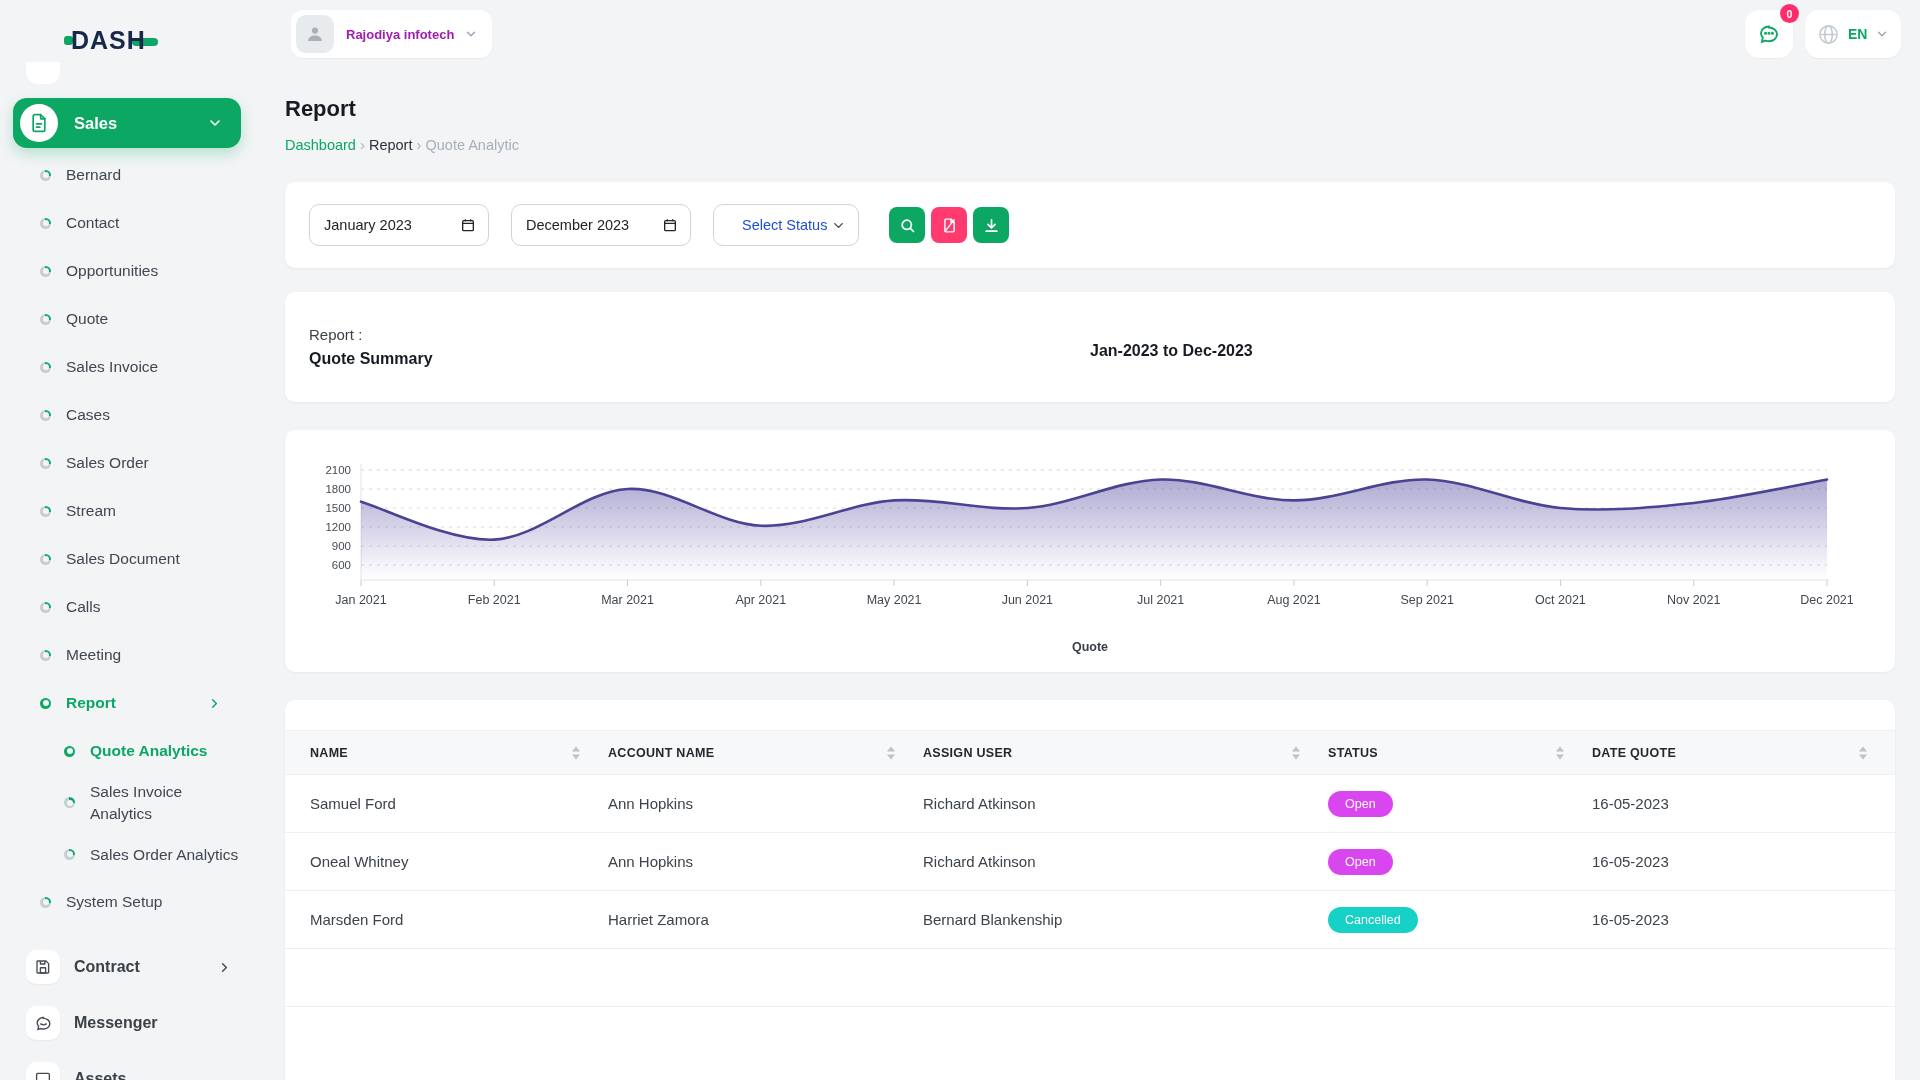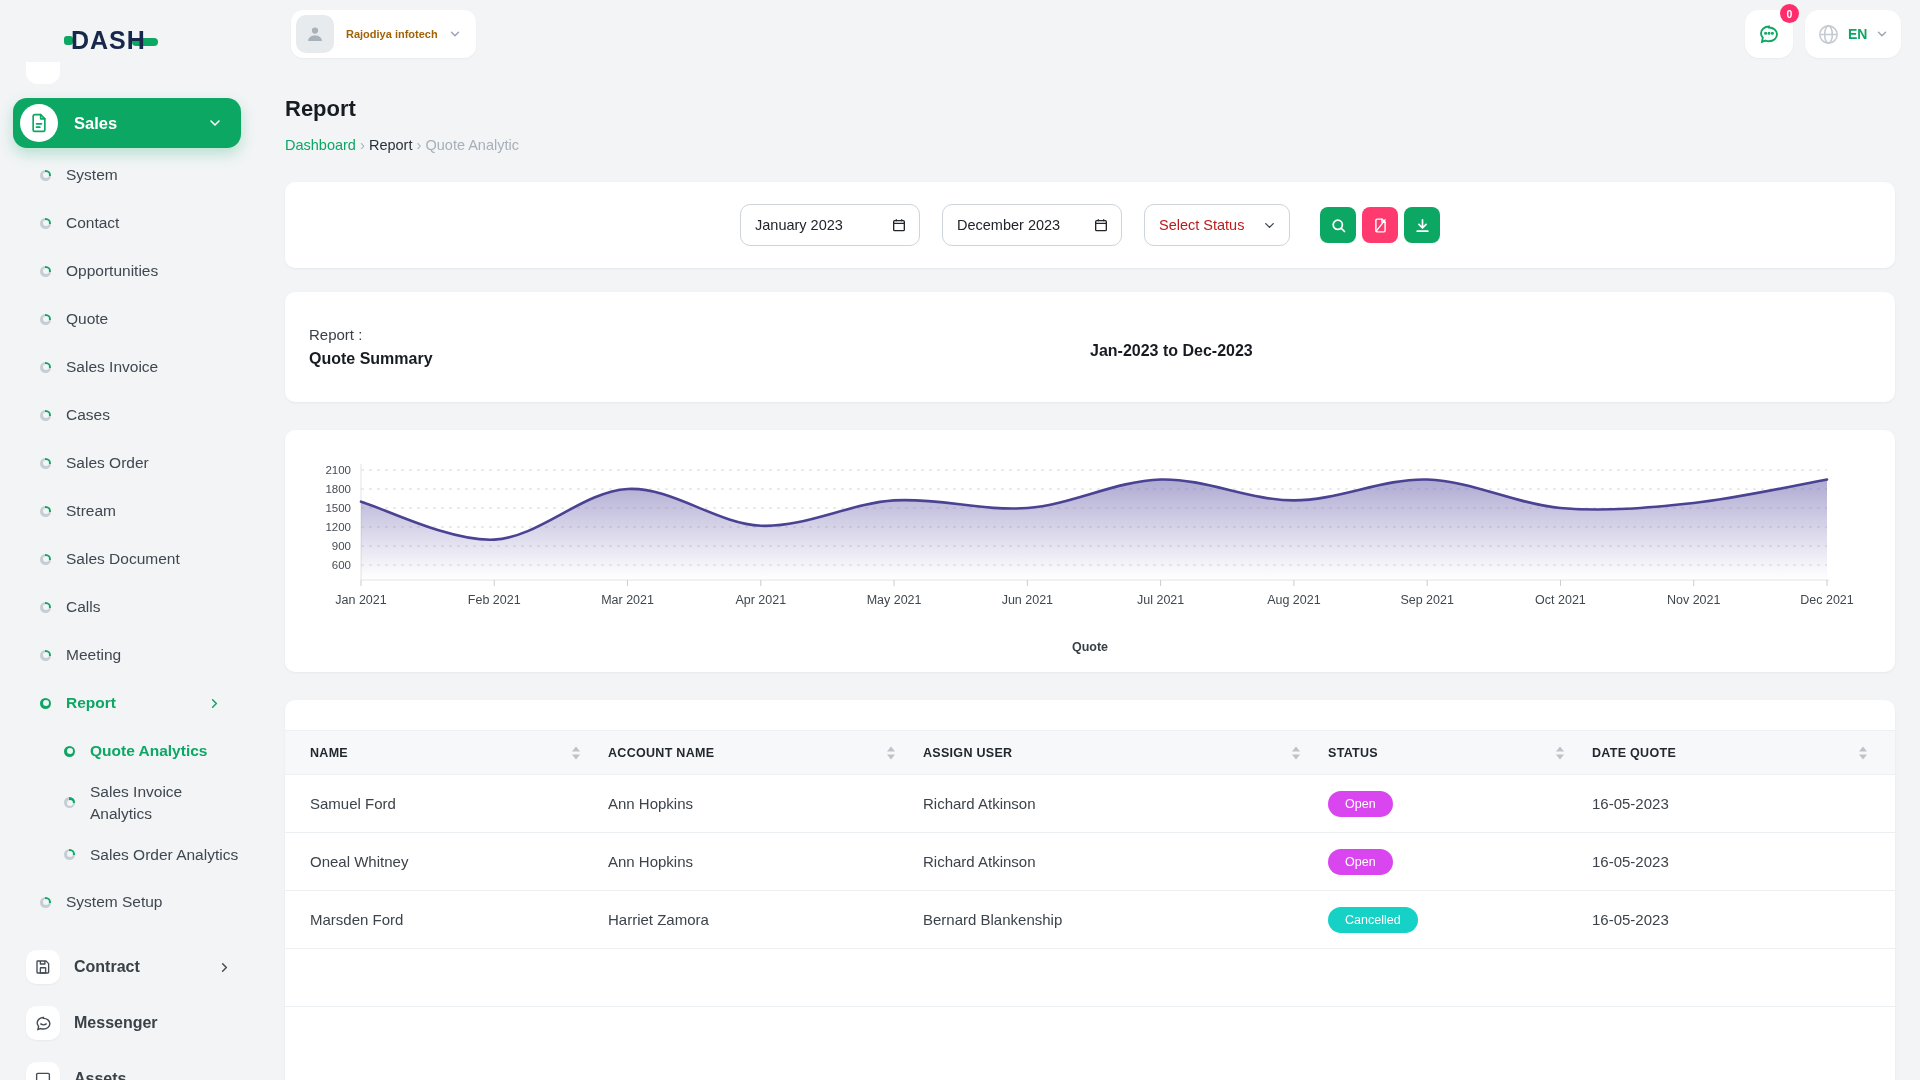--- a/index.html
+++ b/index.html
@@ -33,42 +33,42 @@
   .submenu .menu-label { max-width:155px; line-height:1.4; padding:6px 0; }
   .modules { position:absolute; left:0; top:939px; width:256px; list-style:none; }
   .module-item { display:flex; align-items:center; height:56px; padding-left:26px; font-size:16px; color:#3a4147; font-weight:600; cursor:pointer; }
   .module-icon { width:34px; height:34px; background:#fff; border-radius:10px; display:flex; align-items:center; justify-content:center; box-shadow:0 1px 2px rgba(16,24,40,.05); }
   .module-item .menu-label { margin-left:14px; }
   .module-item .chev-r { margin-left:auto; margin-right:24px; display:flex; }
   
   .company-pill { position:absolute; left:291px; top:10px; height:48px; background:#fff; border-radius:12px;
     display:flex; align-items:center; padding:5px 14px 5px 5px; cursor:pointer; box-shadow:0 1px 2px rgba(16,24,40,.04); }
   .avatar { width:38px; height:38px; border-radius:10px; background:#e8ebee; display:flex; align-items:center; justify-content:center; }
-  .company-name { font-size:11px; font-weight:600; color:#a16207; margin:0 10px 0 12px; }
+  .company-name { font-size:13px; font-weight:600; color:#a21caf; margin:0 10px 0 12px; }
   .chat-btn { position:absolute; left:1745px; top:10px; width:48px; height:48px; background:#fff; border-radius:14px;
     display:flex; align-items:center; justify-content:center; cursor:pointer; box-shadow:0 1px 2px rgba(16,24,40,.04); }
   .chat-badge { position:absolute; right:-6px; top:-6px; min-width:19px; height:19px; border-radius:10px; background:#ff2d6c;
     color:#fff; font-size:10.5px; font-weight:700; display:flex; align-items:center; justify-content:center; padding:0 5px; }
   .lang-pill { position:absolute; left:1805px; top:10px; height:48px; background:#fff; border-radius:14px;
     display:flex; align-items:center; padding:0 12px; cursor:pointer; box-shadow:0 1px 2px rgba(16,24,40,.04); }
   .lang-code { font-size:14px; font-weight:700; color:#0da764; margin:0 8px; }
   
   .page-title { position:absolute; left:285px; top:96px; font-size:22px; font-weight:700; color:#171c22; }
   .breadcrumb { position:absolute; left:285px; top:136px; font-size:14.5px; display:flex; align-items:center; gap:4px; }
   .bc-link { color:#0da764; cursor:pointer; }
   .bc-sep { color:#aab3bc; font-size:15px; }
   .bc-current-parent { color:#2a313a; cursor:pointer; }
   .bc-current { color:#a7b0ba; }
   .card { position:absolute; background:#fff; border-radius:10px; box-shadow:0 1px 3px rgba(16,24,40,.05); }
-  .filter-card { left:285px; top:182px; width:1610px; height:86px; display:flex; align-items:center; justify-content:center; padding:0 24px; gap:22px; }
+  .filter-card { left:285px; top:182px; width:1610px; height:86px; display:flex; align-items:center; justify-content:flex-start; padding:0 24px; gap:22px; }
   .month-input { width:180px; height:42px; border:1px solid #ced4da; border-radius:10px; display:flex; align-items:center;
     padding:0 12px 0 14px; font-size:14.5px; color:#21252b; cursor:pointer; background:#fff; }
   .month-input .cal { margin-left:auto; display:flex; }
   .status-select { width:146px; height:42px; border:1px solid #ced4da; border-radius:10px; display:flex; align-items:center;
-    padding:0 12px 0 14px; font-size:14.5px; color:#b91c1c; cursor:pointer; background:#fff; }
+    padding:0 12px 0 28px; font-size:14.5px; color:#1d4ed8; cursor:pointer; background:#fff; }
   .status-select .chev { margin-left:auto; display:flex; }
   .btn-group { display:flex; gap:6px; margin-left:8px; }
   .icon-btn { width:36px; height:36px; border-radius:8px; border:none; display:flex; align-items:center; justify-content:center; cursor:pointer; }
   .btn-green { background:#0da764; }
   .btn-pink { background:#ff3a6e; }
   .summary-card { left:285px; top:292px; width:1610px; height:110px; display:grid; grid-template-columns:1fr 1fr; align-items:center; padding:0 24px; }
   .sum-label { font-size:15px; color:#3a4147; }
   .sum-value { font-size:16px; font-weight:700; color:#171c22; margin-top:7px; }
   .chart-card { left:285px; top:430px; width:1610px; height:242px; padding:22px 24px 0; }
   .chart-legend { text-align:center; font-size:12.5px; font-weight:700; color:#383f46; margin-top:8px; }
@@ -117,21 +117,21 @@
     <span class="chev">
       <svg width="16" height="16" viewBox="0 0 24 24" fill="none" stroke="#ffffff" stroke-width="2.4" stroke-linecap="round" stroke-linejoin="round">
           <path d="M6 9l6 6 6-6"></path>
         </svg>
     </span>
   </div>
 
   <ul class="menu">
       <li class="menu-item">
         <span class="bullet"></span>
-    <span class="menu-label">System</span>
+    <span class="menu-label">Bernard</span>
       </li>
       <li class="menu-item">
         <span class="bullet"></span>
     <span class="menu-label">Contact</span>
       </li>
       <li class="menu-item">
         <span class="bullet"></span>
     <span class="menu-label">Opportunities</span>
       </li>
       <li class="menu-item">

